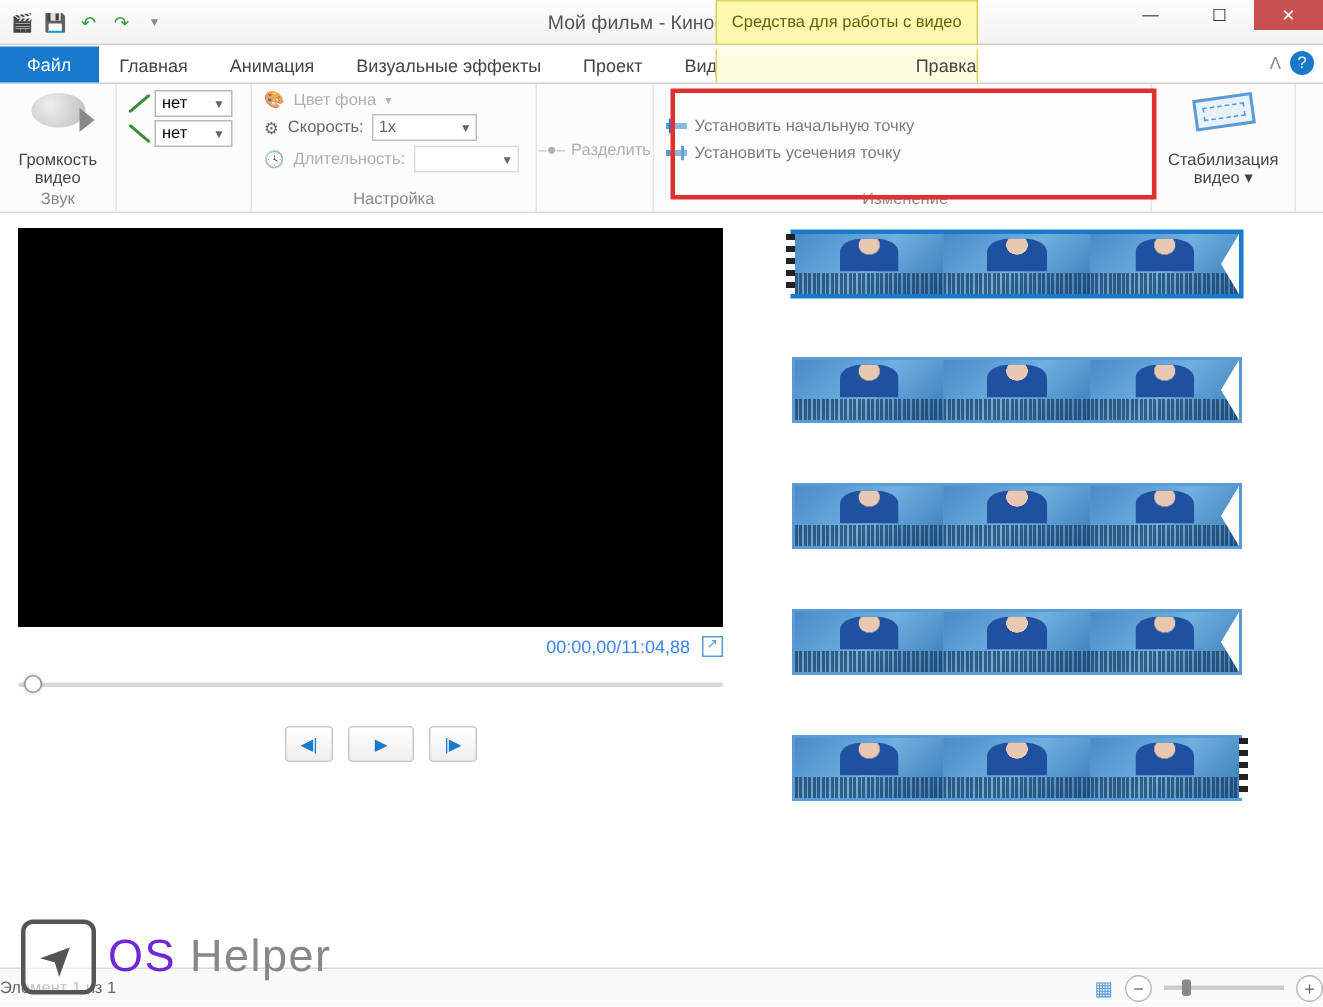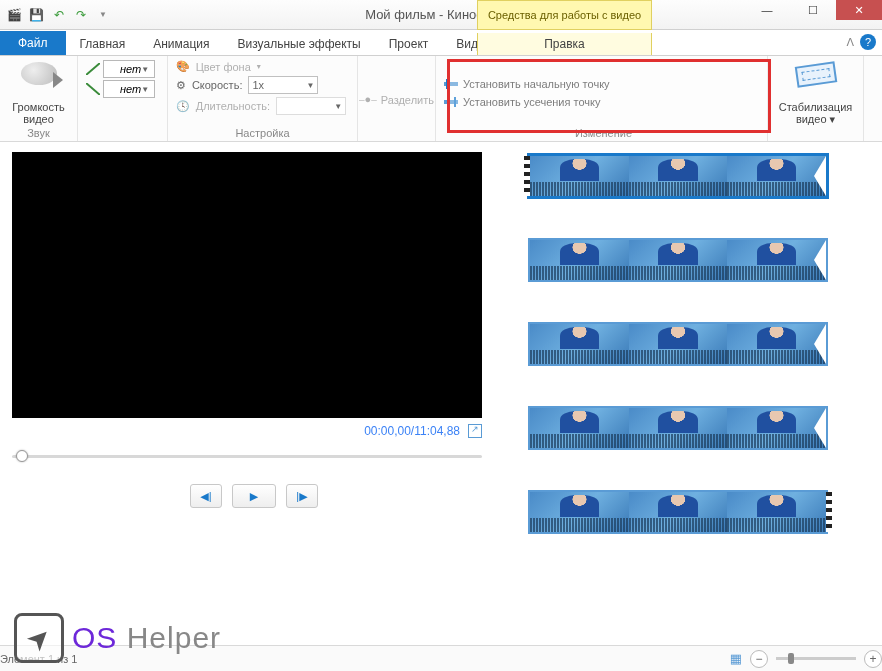--- a/index.html
+++ b/index.html
@@ -12,37 +12,37 @@
 .title-text { position:absolute; left:0; right:0; text-align:center; font-size: 13px; color:#555; pointer-events:none; }
 .context-tab-title { position:absolute; left:477px; top:0; width:175px; height:30px; background:#fff8b0; border:1px solid #e0d060; display:flex; align-items:center; justify-content:center; font-size:11px; color:#6b6000; }
 .win-controls { position:absolute; right:0; top:0; display:flex; height:20px; }
 .win-btn { width:46px; height:20px; display:flex; align-items:center; justify-content:center; font-size:11px; color:#333; }
 .win-close { background:#c75050; color:#fff; width:46px; }
 
 
 .tabstrip { height: 26px; background:#fff; display:flex; align-items:flex-end; border-bottom:1px solid #d0d0d0; padding-left:0; position:relative; }
 .tab { padding:4px 14px; font-size:12px; color:#444; cursor:pointer; }
 .tab.file { background:#1979ca; color:#fff; padding:5px 18px; }
-.tab.context { position:absolute; left:477px; width:175px; text-align:center; background:#fffce0; border-left:1px solid #e0d060; border-right:1px solid #e0d060; padding:4px 0; }
+.tab.context { position:absolute; left:477px; width:175px; text-align:right; background:#fffce0; border-left:1px solid #e0d060; border-right:1px solid #e0d060; padding:4px 0; }
 .help-area { position:absolute; right:6px; top:4px; display:flex; gap:6px; align-items:center; }
 .help-icon { width:16px; height:16px; border-radius:50%; background:#1979ca; color:#fff; font-size:11px; display:flex; align-items:center; justify-content:center; }
 
 
 .ribbon { height:86px; background:#fcfcfc; border-bottom:1px solid #d9d9d9; display:flex; position:relative; }
 .group { border-right:1px solid #e5e5e5; padding:4px 8px 2px 8px; display:flex; flex-direction:column; justify-content:space-between; }
 .group-label { font-size:11px; color:#888; text-align:center; padding-top:2px; }
 .vol-group { width:78px; align-items:center; }
 .vol-icon { width:36px; height:36px; background:radial-gradient(circle at 35% 35%, #eee, #bbb); border-radius:50%; position:relative; margin-top:2px; }
 .vol-cone { position:absolute; right:-6px; top:10px; width:0; height:0; border-left:10px solid #888; border-top:8px solid transparent; border-bottom:8px solid transparent; }
 .vol-label { font-size:11px; text-align:center; color:#444; line-height:1.1;margin-top:16px; }
 
 .sound-group { width:90px; }
 .fade-row { display:flex; align-items:center; gap:3px; margin-bottom:2px; }
 .fade-icon { width:14px; height:12px; }
-.combo { border:1px solid #b8b8b8; background:#fff; font-size:11px; padding:1px 16px; width:52px; height:18px; display:flex; align-items:center; justify-content:space-between;font-style:italic; }
+.combo { border:1px solid #b8b8b8; background:#fff; font-size:11px; padding:1px 4px; width:52px; height:18px; display:flex; align-items:center; justify-content:space-between; }
 .combo-arrow { font-size:8px; color:#666; }
 
 .settings-group { width:190px; }
 .setting-row { display:flex; align-items:center; gap:6px; margin-bottom:3px; font-size:11px; color:#666; }
 .setting-row.disabled { color:#b0b0b0; }
 .setting-combo { border:1px solid #c0c0c0; background:#fff; font-size:11px; width:70px; height:18px; padding:1px 3px; display:flex; justify-content:space-between; align-items:center; }
 
 .split-group { width:78px; display:flex; align-items:center; justify-content:center; flex-direction:row; }
 .split-btn { font-size:11px; color:#b0b0b0; display:flex; align-items:center; gap:4px; }
 

